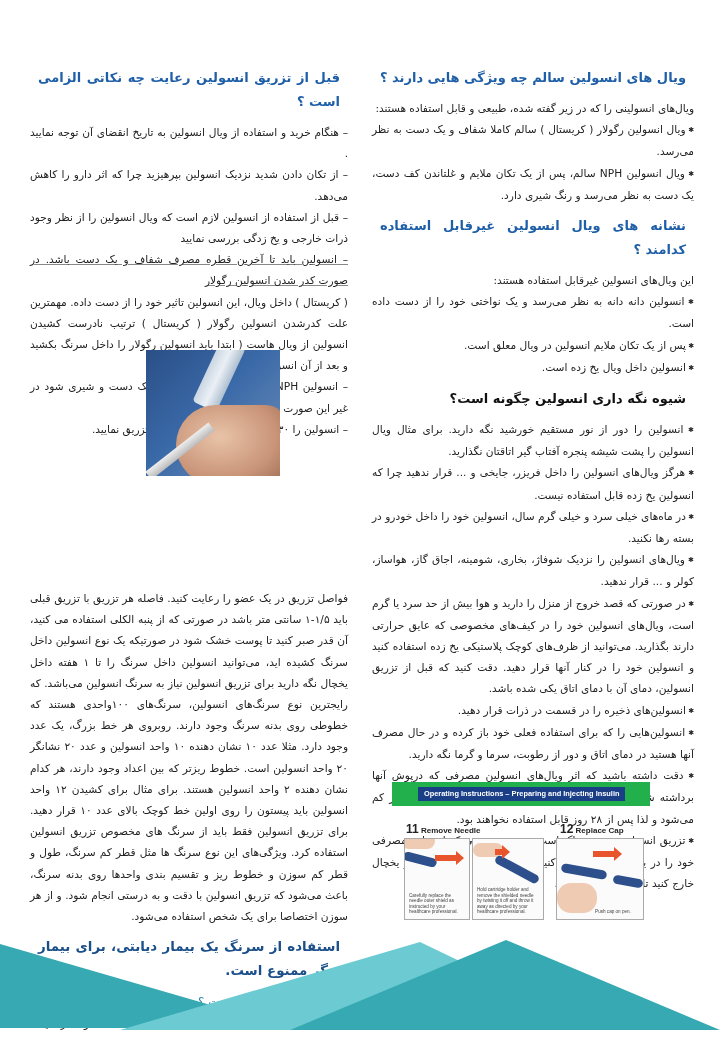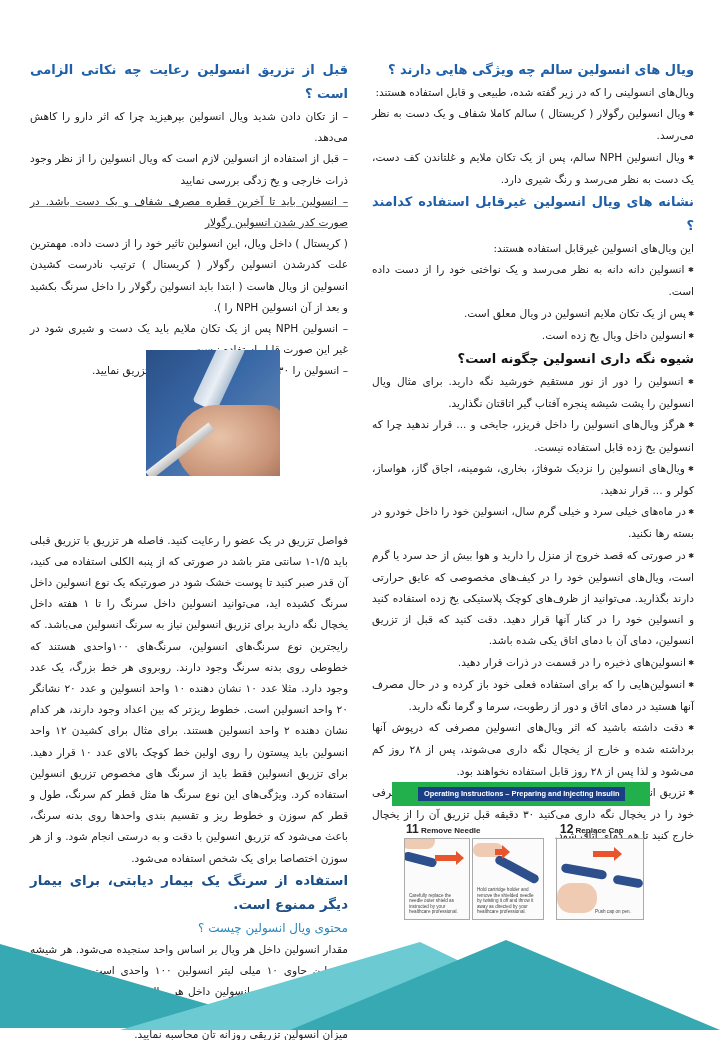--- a/index.html
+++ b/index.html
@@ -7,21 +7,21 @@
     width: 720px; height: 1040px; background: #ffffff; position: relative; overflow: hidden;
     font-family: "DejaVu Sans", sans-serif; color: #222;
   }
   .col {
     position: absolute; direction: rtl; text-align: justify;
     font-size: 10.6px; line-height: 21.2px;
   }
   .col-right { left: 372px; top: 58px; width: 322px; }
   .col-left  { left: 30px;  top: 58px; width: 318px; }
   h2 {
-    margin: 0; font-size: 13px; line-height: 24px; font-weight: bold; color: #1f5fa8;
+    margin: 8px; font-size: 13px; line-height: 24px; font-weight: bold; color: #1f5fa8;
   }
   h2.black { color: #111; }
   h2.dark { color: #1b4f8a; font-size: 13.4px; }
   h3 { margin: 0; font-size: 12px; line-height: 22px; font-weight: normal; color: #2c86b8; }
   p { margin: 0; }
   .bullet::before { content: "\2731\00a0"; font-size: 7px; vertical-align: 1px; }
   .dash::before { content: "\2013\00a0"; }
   .underline { text-decoration: underline; text-decoration-color: #888; }
   .photo {
     position: absolute; left: 146px; top: 350px; width: 134px; height: 126px;
@@ -92,22 +92,22 @@
 
   <h2>نشانه های ویال انسولین غیرقابل استفاده کدامند ؟</h2>
   <p>این ویال‌های انسولین غیرقابل استفاده هستند:</p>
   <p class="bullet">انسولین دانه دانه به نظر می‌رسد و یک نواختی خود را از دست داده است.</p>
   <p class="bullet">پس از یک تکان ملایم انسولین در ویال معلق است.</p>
   <p class="bullet">انسولین داخل ویال یخ زده است.</p>
 
   <h2 class="black">شیوه نگه داری انسولین چگونه است؟</h2>
   <p class="bullet">انسولین را دور از نور مستقیم خورشید نگه دارید. برای مثال ویال انسولین را پشت شیشه پنجره آفتاب گیر اتاقتان نگذارید.</p>
   <p class="bullet">هرگز ویال‌های انسولین را داخل فریزر، جایخی و ... قرار ندهید چرا که انسولین یخ زده قابل استفاده نیست.</p>
+  <p class="bullet">در ماه‌های خیلی سرد و خیلی گرم سال، انسولین خود را داخل خودرو در بسته رها نکنید.</p>
   <p class="bullet">ویال‌های انسولین را نزدیک شوفاژ، بخاری، شومینه، اجاق گاز، هواساز، کولر و ... قرار ندهید.</p>
-  <p class="bullet">در ماه‌های خیلی سرد و خیلی گرم سال، انسولین خود را داخل خودرو در بسته رها نکنید.</p>
   <p class="bullet">در صورتی که قصد خروج از منزل را دارید و هوا بیش از حد سرد یا گرم است، ویال‌های انسولین خود را در کیف‌های مخصوصی که عایق حرارتی دارند بگذارید. می‌توانید از ظرف‌های کوچک پلاستیکی یخ زده استفاده کنید و انسولین خود را در کنار آنها قرار دهید. دقت کنید که قبل از تزریق انسولین، دمای آن با دمای اتاق یکی شده باشد.</p>
   <p class="bullet">انسولین‌های ذخیره را در قسمت در ذرات قرار دهید.</p>
   <p class="bullet">انسولین‌هایی را که برای استفاده فعلی خود باز کرده و در حال مصرف آنها هستید در دمای اتاق و دور از رطوبت، سرما و گرما نگه دارید.</p>
   <p class="bullet">دقت داشته باشید که اثر ویال‌های انسولین مصرفی که درپوش آنها برداشته شده و خارج از یخچال نگه داری می‌شوند، پس از ۲۸ روز کم می‌شود و لذا پس از ۲۸ روز قابل استفاده نخواهند بود.</p>
   <p class="bullet">تزریق انسولین سرد دردناک است، پس در صورتی که انسولین مصرفی خود را در یخچال نگه داری می‌کنید ۳۰ دقیقه قبل تزریق آن را از یخچال خارج کنید تا هم دمای اتاق شود.</p>
 </div>
 
 <div class="instr">
   <div class="banner">
     <span>Operating Instructions – Preparing and Injecting Insulin</span>
@@ -137,21 +137,22 @@
     <div class="arrow" style="left:36px; top:12px;"></div>
     <div class="pen" style="left:4px; top:28px; width:46px; transform:rotate(10deg);"></div>
     <div class="pen" style="left:56px; top:38px; width:30px; transform:rotate(10deg);"></div>
     <div class="finger" style="left:0; top:44px; width:40px; height:30px;"></div>
     <div class="cap" style="text-align:center; left:30px;">Push cap on pen.</div>
   </div>
 </div>
 
 <div class="col col-left">
   <h2>قبل از تزریق انسولین رعایت چه نکاتی الزامی است ؟</h2>
-  <p class="dash">از تکان دادن شدید ویال انسولین بپرهیزید چرا که اثر دارو را کاهش می‌دهد.</p>
+  <p class="dash">هنگام خرید و استفاده از ویال انسولین به تاریخ انقضای آن توجه نمایید .</p>
+  <p class="dash">از تکان دادن شدید نزدیک انسولین بپرهیزید چرا که اثر دارو را کاهش می‌دهد.</p>
   <p class="dash">قبل از استفاده از انسولین لازم است که ویال انسولین را از نظر وجود ذرات خارجی و یخ زدگی بررسی نمایید</p>
   <p class="dash underline">انسولین باید تا آخرین قطره مصرف شفاف و یک دست باشد. در صورت کدر شدن انسولین رگولار</p>
   <p>( کریستال ) داخل ویال، این انسولین تاثیر خود را از دست داده. مهمترین علت کدرشدن انسولین رگولار ( کریستال ) ترتیب نادرست کشیدن انسولین از ویال هاست ( ابتدا باید انسولین رگولار را داخل سرنگ بکشید و بعد از آن انسولین NPH را ).</p>
   <p class="dash">انسولین NPH پس از یک تکان ملایم باید یک دست و شیری شود در غیر این صورت قابل استفاده نیست.</p>
   <p class="dash">انسولین را ۳۰-۲۰ دقیقه قبل از مصرف غذا تزریق نمایید.</p>
 
   <div style="height:148px;"></div>
 
   <p>فواصل تزریق در یک عضو را رعایت کنید. فاصله هر تزریق با تزریق قبلی باید ۱/۵-۱ سانتی متر باشد در صورتی که از پنبه الکلی استفاده می کنید، آن قدر صبر کنید تا پوست خشک شود در صورتیکه یک نوع انسولین داخل سرنگ کشیده اید، می‌توانید انسولین داخل سرنگ را تا ۱ هفته داخل یخچال نگه دارید برای تزریق انسولین نیاز به سرنگ انسولین می‌باشد. که رایجترین نوع سرنگ‌های انسولین، سرنگ‌های ۱۰۰واحدی هستند که خطوطی روی بدنه سرنگ وجود دارند. روبروی هر خط بزرگ، یک عدد وجود دارد. مثلا عدد ۱۰ نشان دهنده ۱۰ واحد انسولین و عدد ۲۰ نشانگر ۲۰ واحد انسولین است. خطوط ریزتر که بین اعداد وجود دارند، هر کدام نشان دهنده ۲ واحد انسولین هستند. برای مثال برای کشیدن ۱۲ واحد انسولین باید پیستون را روی اولین خط کوچک بالای عدد ۱۰ قرار دهید. برای تزریق انسولین فقط باید از سرنگ های مخصوص تزریق انسولین استفاده کرد. ویژگی‌های این نوع سرنگ ها مثل قطر کم سرنگ، طول و قطر کم سوزن و خطوط ریز و تقسیم بندی واحدها روی بدنه سرنگ، باعث می‌شود که تزریق انسولین با دقت و به درستی انجام شود. و از هر سوزن اختصاصا برای یک شخص استفاده می‌شود.</p>
   <h2 class="dark">استفاده از سرنگ یک بیمار دیابتی، برای بیمار دیگر ممنوع است.</h2>

